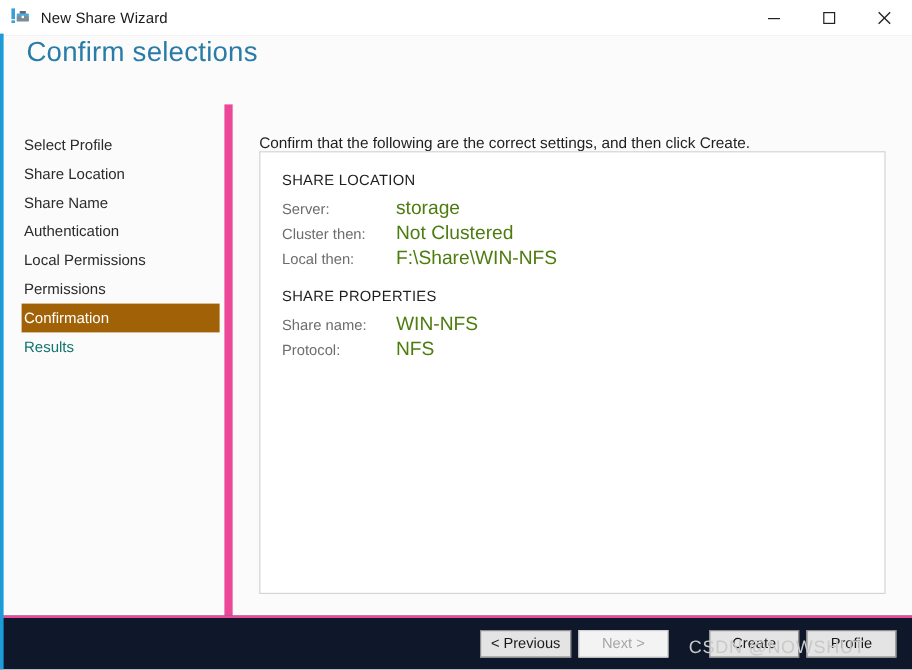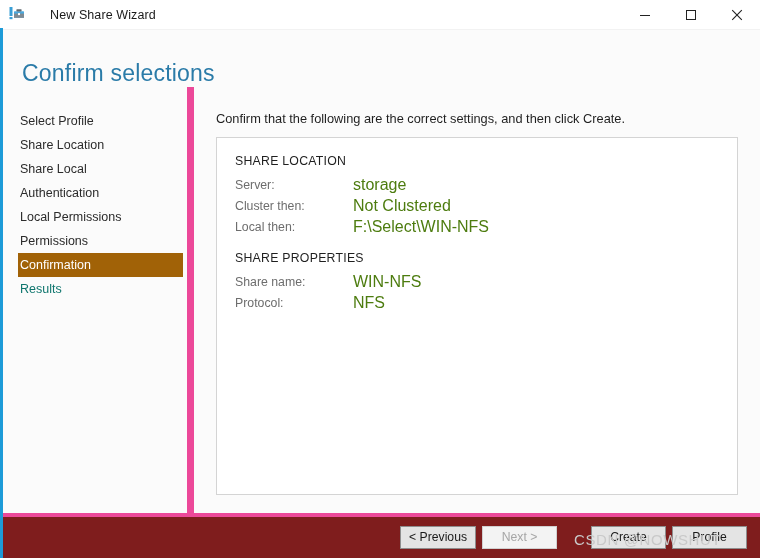--- a/index.html
+++ b/index.html
@@ -43,21 +43,21 @@
     background: #ffffff;
     display: flex;
     align-items: center;
     position: relative;
   }
 
   #title-left {
     display: flex;
     align-items: center;
     padding-left: 9px;
-    gap: 24px;
+    gap: 8px;
   }
 
   #app-icon {
     width: 17px;
     height: 17px;
     position: relative;
     flex: none;
   }
 
   #title-text {
@@ -85,21 +85,21 @@
     border: none;
   }
   .wc-btn svg { display: block; }
 
   
   #header {
     height: 58px;
     min-height: 58px;
     background: #fbfbfb;
     display: flex;
-    align-items: flex-end;
+    align-items: flex-start;
     padding-left: 22px;
     border-top: 1px solid #f2f2f2;
   }
 
   #page-title {
     font-size: 23px;
     font-weight: 400;
     color: #2a7ba8;
     letter-spacing: .2px;
   }
@@ -151,21 +151,20 @@
     padding: 24px 22px 0 22px;
     background: #fbfbfb;
     display: flex;
     flex-direction: column;
     min-width: 0;
   }
 
   #instruction {
     font-size: 12.8px;
     color: #1f1f1f;
-    margin-bottom: 11px;
     white-space: nowrap;
   }
 
   #details-panel {
     flex: 1;
     border: 1px solid #d4d4d4;
     background: #ffffff;
     padding: 16px 0 0 16px;
     overflow: hidden;
     margin-bottom: 18px;
@@ -178,43 +177,42 @@
     color: #1f1f1f;
     letter-spacing: .25px;
     margin-bottom: 6px;
     padding-left: 2px;
   }
 
   .detail-row {
     display: flex;
     height: 21px;
     align-items: center;
-    gap: 23px;
   }
 
   .detail-label {
     width: 97px;
     min-width: 97px;
     font-size: 12.3px;
     color: #6d6d6d;
     padding-left: 2px;
   }
 
   .detail-value {
     font-size: 16px;
     color: #4d7c0f;
     white-space: nowrap;
   }
 
   
   #footer {
     height: 45px;
     min-height: 45px;
-    background: #7f1d1d;
-    border-top: 4px solid #ec4899;
+    background: #0f172a;
+    border-top: 2px solid #ec4899;
     display: flex;
     align-items: center;
     justify-content: flex-end;
     padding-right: 13px;
     position: relative;
   }
 
   .btn {
     height: 23px;
     min-width: 75px;
@@ -294,21 +292,21 @@
 
   <div id="header">
     <h1 id="page-title">Confirm selections</h1>
   </div>
 
   <div id="body-area">
 
     <nav id="nav">
       <div class="nav-item">Select Profile</div>
       <div class="nav-item">Share Location</div>
-      <div class="nav-item">Share Local</div>
+      <div class="nav-item">Share Name</div>
       <div class="nav-item">Authentication</div>
       <div class="nav-item">Local Permissions</div>
       <div class="nav-item">Permissions</div>
       <div class="nav-item selected">Confirmation</div>
       <div class="nav-item disabled">Results</div>
     </nav>
 
     <section id="content">
       <div id="instruction">Confirm that the following are the correct settings, and then click Create.</div>
 
@@ -322,21 +320,21 @@
             <span class="detail-value">storage</span>
           </div>
 
           <div class="detail-row">
             <span class="detail-label">Cluster then:</span>
             <span class="detail-value">Not Clustered</span>
           </div>
 
           <div class="detail-row">
             <span class="detail-label">Local then:</span>
-            <span class="detail-value">F:\Select\WIN-NFS</span>
+            <span class="detail-value">F:\Share\WIN-NFS</span>
           </div>
         </div>
 
         <div class="section">
           <div class="section-title">SHARE PROPERTIES</div>
 
           <div class="detail-row">
             <span class="detail-label">Share name:</span>
             <span class="detail-value">WIN-NFS</span>
           </div>

